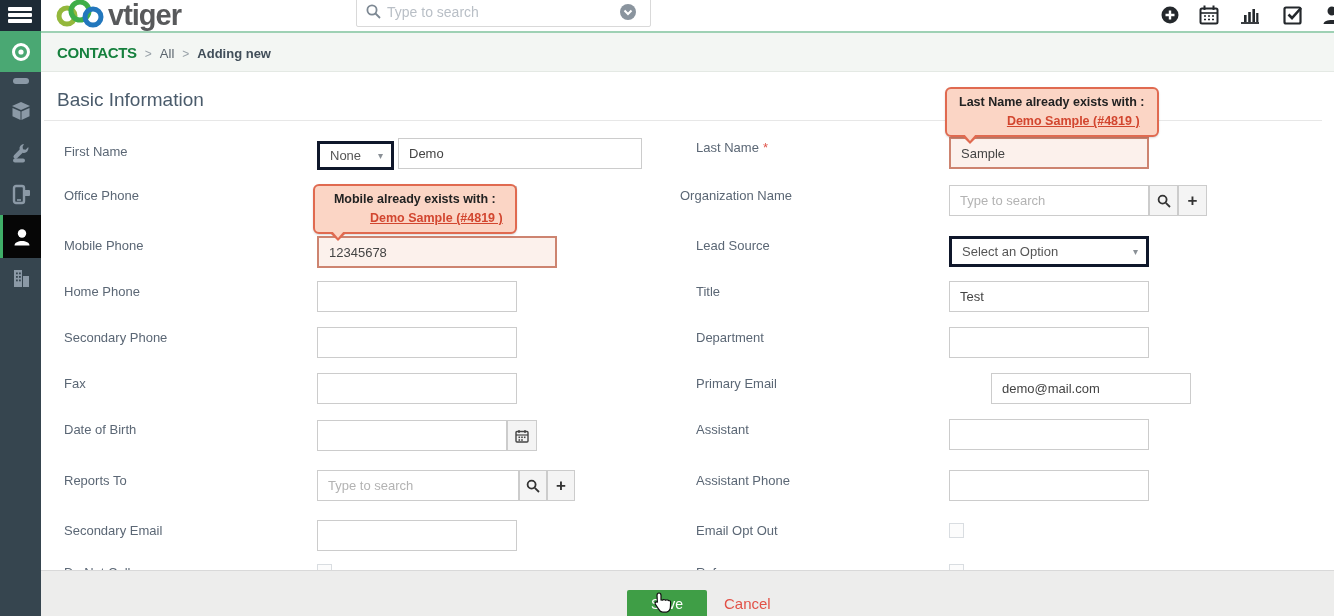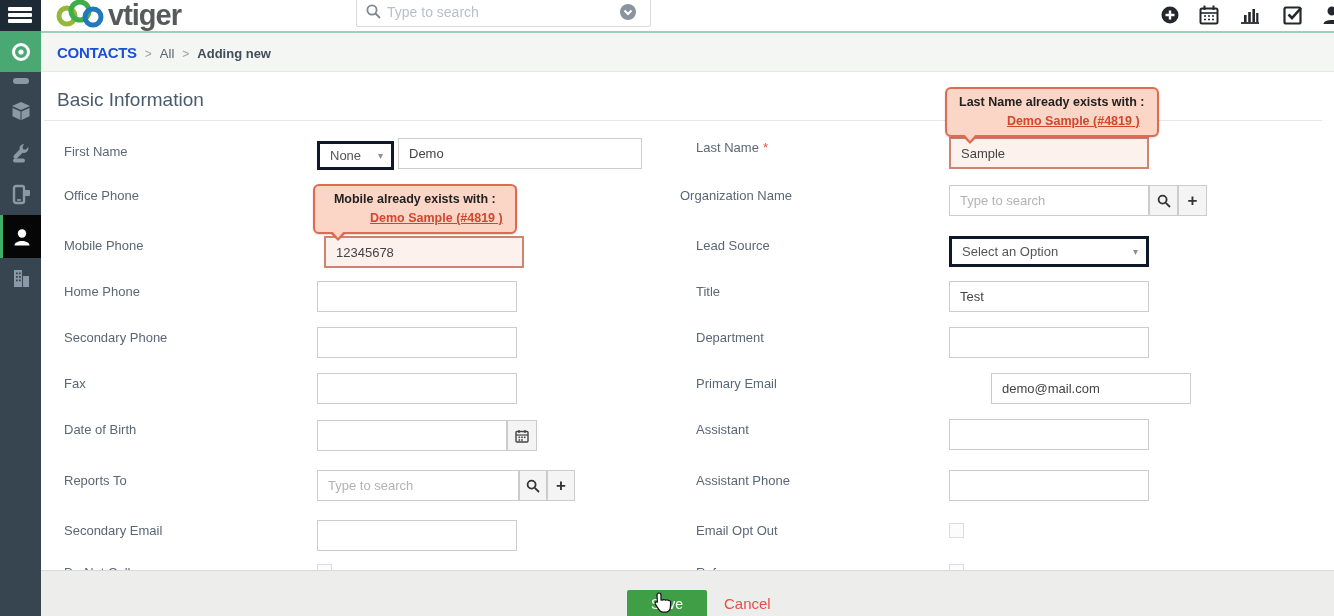--- a/index.html
+++ b/index.html
@@ -21,21 +21,21 @@
   
   #sidebar { position:absolute; left:0; top:31px; width:41px; height:585px; background:#36454f; z-index:5; }
   .sb-item { position:absolute; left:0; width:41px; display:flex; align-items:center; justify-content:center; cursor:pointer; }
   #sb-active-top { top:0; height:41px; background:#4aa873; }
   #sb-contacts { top:184px; height:43px; background:#060606; border-left:3px solid #3fae68; }
   .sb-ic { width:22px; height:22px; }
 
   
   #crumbbar { position:absolute; left:41px; top:31px; width:1293px; height:41px; background:#f3f6f3; border-top:2px solid #9ed1b4; border-bottom:1px solid #e4e9e4; z-index:4; }
   #crumb { position:absolute; left:16px; top:11px; display:flex; align-items:baseline; gap:8px; }
-  #crumb .module { font-size:15px; font-weight:bold; color:#1d4ed8; letter-spacing:-0.3px; }
+  #crumb .module { font-size:15px; font-weight:bold; color:#15803d; letter-spacing:-0.3px; }
   #crumb .sep { font-size:12px; color:#98a1a8; }
   #crumb .c1 { font-size:13px; color:#5a646d; }
   #crumb .c2 { font-size:13px; color:#414e59; font-weight:bold; }
 
   
   #section-title { position:absolute; left:57px; top:89px; font-size:19px; color:#4a5b6b; }
   #section-rule { position:absolute; left:44px; top:120px; width:1278px; border-top:1px solid #e7e7e7; }
 
   .flabel { position:absolute; font-size:13px; color:#5b6775; white-space:nowrap; }
   .req { color:#e0544a; margin-left:4px; font-size:13px; }
@@ -198,21 +198,21 @@
   <div class="sel" style="left:317px;top:141px;width:77px;height:29px">
     <span>None</span>
     <span class="arrow">▾</span>
   </div>
   <input class="tinput" style="left: 398px; top: 138px; width: 244px;" value="Demo">
 
   <span class="flabel" style="left:64px;top:188px">Office Phone</span>
   <input class="tinput" style="left: 317px; top: 186px; width: 200px;" value="">
 
   <span class="flabel" style="left:64px;top:238px">Mobile Phone</span>
-  <input class="tinput err" style="left: 324px; top: 236px; width: 200px;" value="12345678">
+  <input class="tinput err" style="left: 317px; top: 236px; width: 240px;" value="12345678">
 
   <span class="flabel" style="left:64px;top:284px">Home Phone</span>
   <input class="tinput" style="left: 317px; top: 281px; width: 200px;" value="">
 
   <span class="flabel" style="left:64px;top:330px">Secondary Phone</span>
   <input class="tinput" style="left: 317px; top: 327px; width: 200px;" value="">
 
   <span class="flabel" style="left:64px;top:376px">Fax</span>
   <input class="tinput" style="left: 317px; top: 373px; width: 200px;" value="">
 

